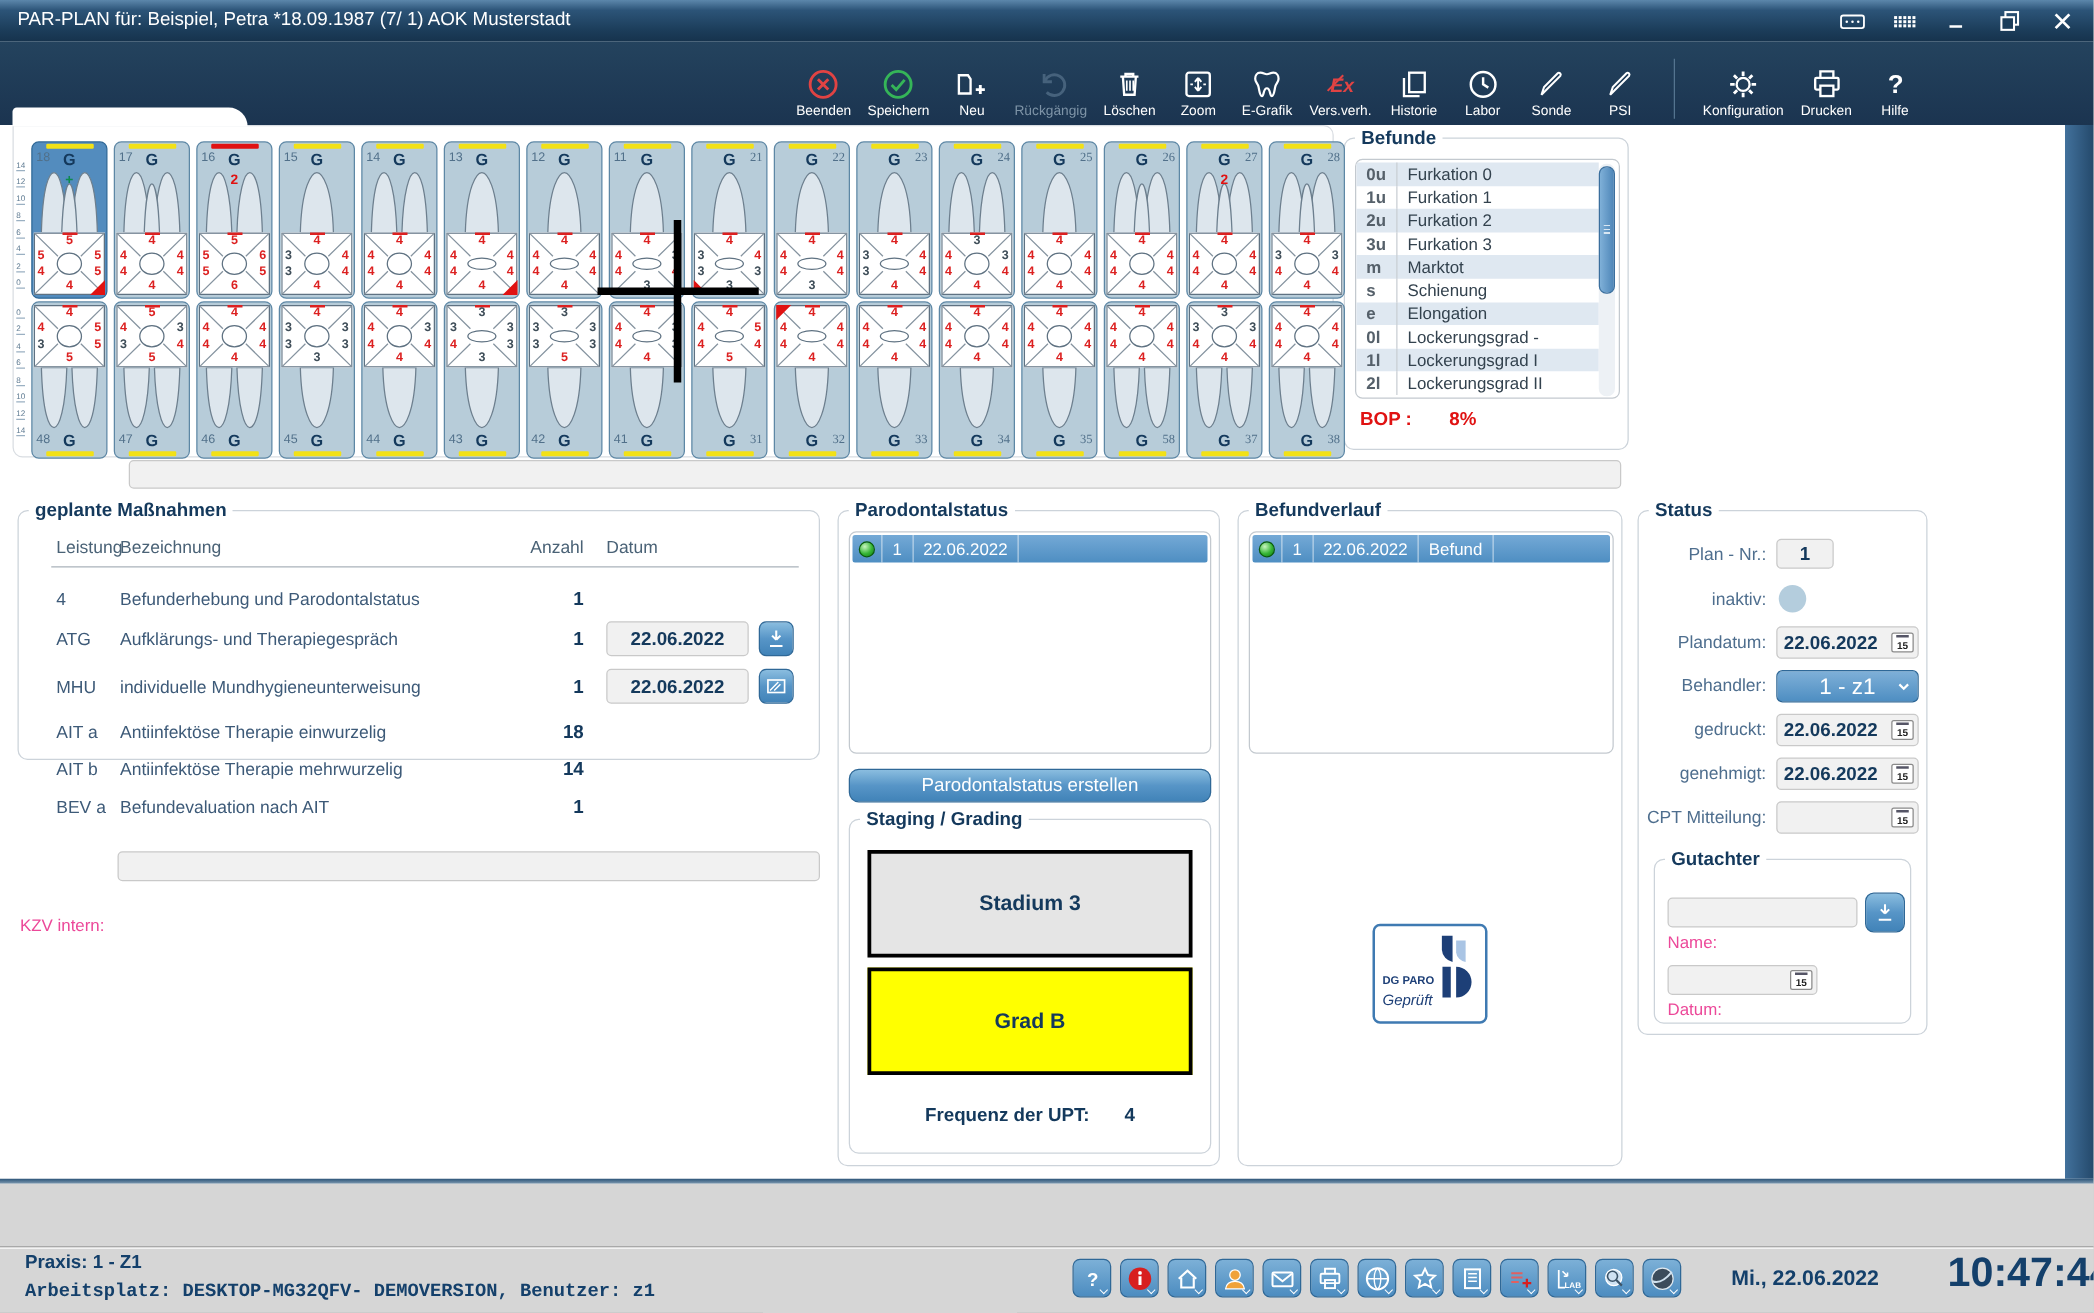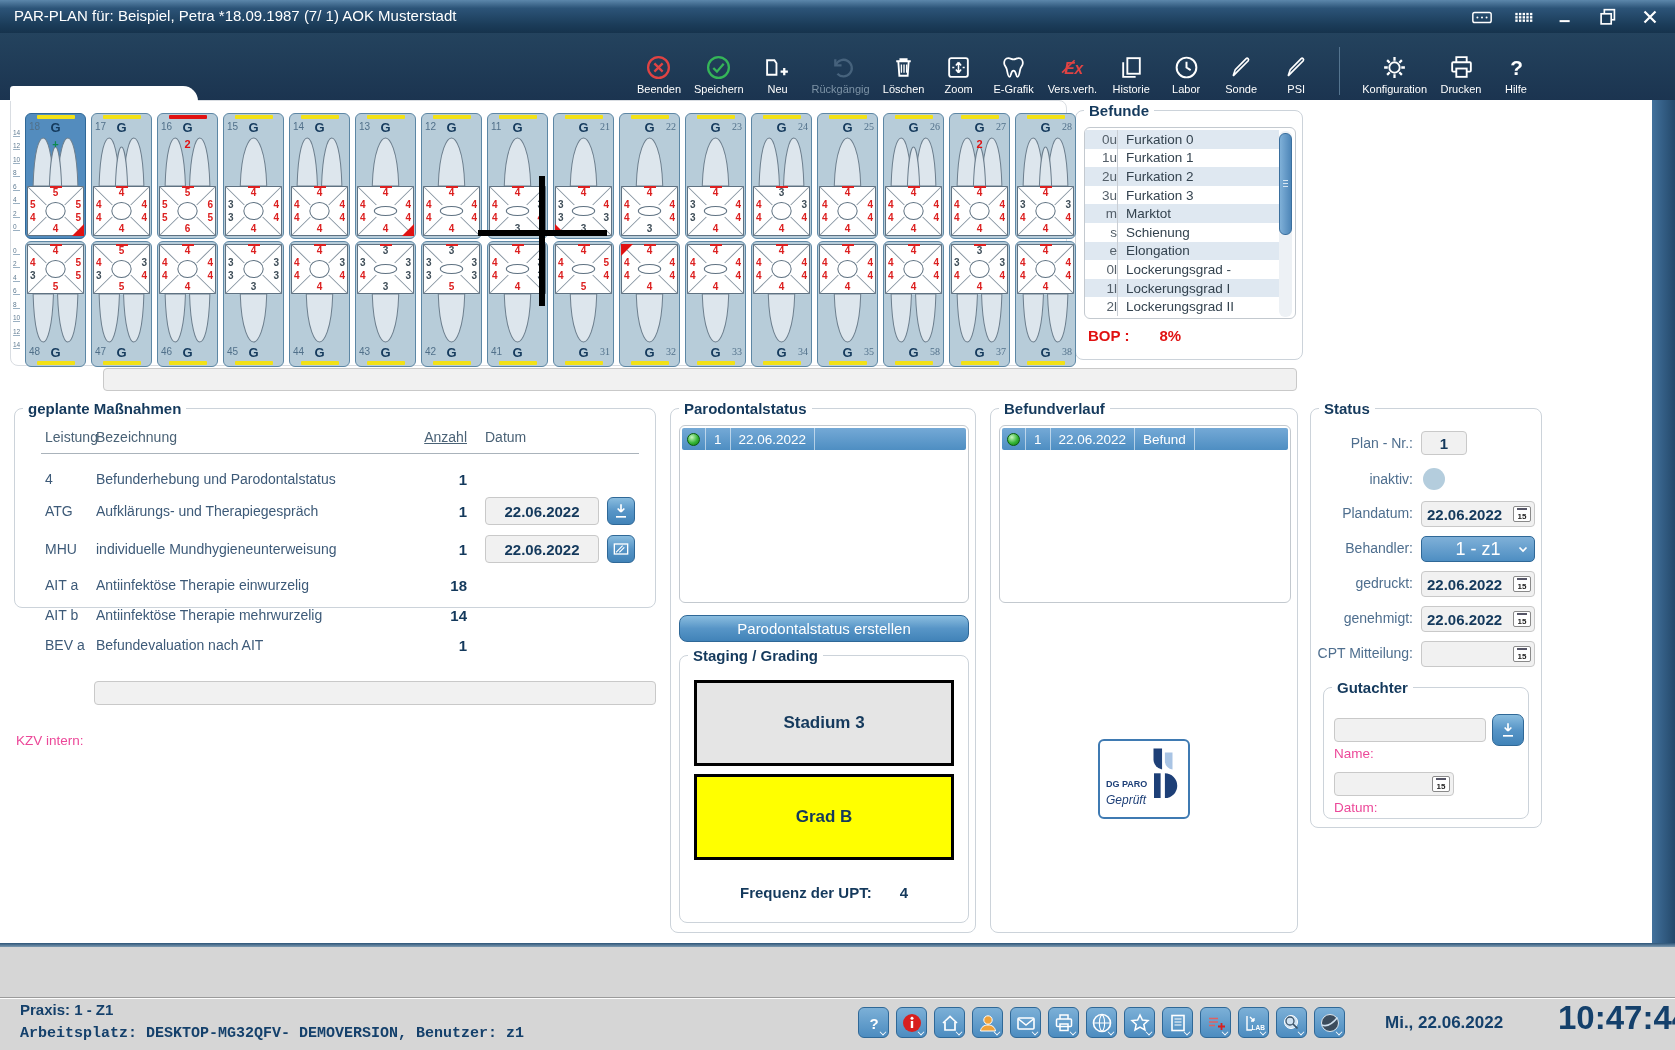--- a/index.html
+++ b/index.html
@@ -73,26 +73,26 @@
   .rul-lr { left:1045px; top:146px; height:102px; }
   .cross-v { position:absolute; left:528px; top:75px; width:6px; height:130px; background:#000; z-index:5; }
   .cross-h { position:absolute; left:467px; top:129px; width:129px; height:6px; background:#000; z-index:5; }
 
   
   .fs { position:absolute; border:1px solid #ccd3da; border-radius:8px; background:#fff; }
   .lg { position:absolute; top:-9px; left:8px; background:#fff; padding:0 5px; font-size:15px;
     font-weight:bold; color:#14395c; white-space:nowrap; z-index:2; }
 
   
-  .fs-befunde { left:1075px; top:110px; width:228px; height:250px;text-align:right; }
+  .fs-befunde { left:1075px; top:110px; width:228px; height:250px; }
   .beflist { position:absolute; left:8px; top:16px; width:212px; height:192px; background:#fff;
     border:1px solid #c3c9cf; border-radius:6px; overflow:hidden; padding:2px 0; }
   .brow { display:flex; height:18.6px; align-items:center; font-size:13.5px; color:#33424e; width:calc(100% - 16px); }
   .brow:nth-child(even) { background:#dfe8f1; }
-  .bcode { width:32px; padding-left:8px; color:#55606a; flex:none; }
+  .bcode { width:32px; padding-left:8px; color:#55606a; flex:none;font-weight:bold; }
   .blabel { border-left:1px solid #c9ced4; padding-left:8px; flex:1; height:100%; display:flex; align-items:center; }
   .scrolltrack { position:absolute; right:3px; top:3px; width:13px; height:186px; background:#edf1f5; border-radius:6px; }
   .scrollthumb { position:absolute; left:0; top:2px; width:13px; height:102px; border-radius:6px;
     background:linear-gradient(90deg,#7fb0d8,#4e86b8); border:1px solid #3a6f9e; }
   .scrollthumb:after { content:""; position:absolute; left:3px; right:3px; top:46px; height:8px;
     background:repeating-linear-gradient(#d7e6f2 0 1px, transparent 1px 3px); }
   .bop { position:absolute; left:12px; top:216px; font-size:15px; font-weight:bold; color:#e01212; display:flex; gap:30px; }
 
   
   .lbl { position:absolute; font-size:13.5px; color:#ec4899;margin-top:46px; }
@@ -1297,21 +1297,21 @@
     </div>
   </div>
 
   <span class="lbl" style="left:16px;top:372px;">Bemerkung:</span>
   <input class="inp" style="left: 103px; top: 368px; width: 1194px; height: 23px;" value="">
 
   <div class="fs fs-mass">
     <span class="lg">geplante Maßnahmen</span>
     <span class="mh" style="left:30px;">Leistung</span>
     <span class="mh" style="left:81px;">Bezeichnung</span>
-    <span class="mh" style="left:380px;width:72px;text-align:right;position:absolute;text-decoration:underline;">Anzahl</span>
+    <span class="mh" style="left:380px;width:72px;text-align:right;position:absolute;">Anzahl</span>
     <span class="mh" style="left:470px;">Datum</span>
     <div class="mline"></div>
     <div>
         <div class="mrow" style="top:56px">
     <span class="mcode">4</span>
     <span class="mname">Befunderhebung und Parodontalstatus</span>
     <span class="mcount">1</span>
     </div>
         <div class="mrow" style="top:88px">
     <span class="mcode">ATG</span>

